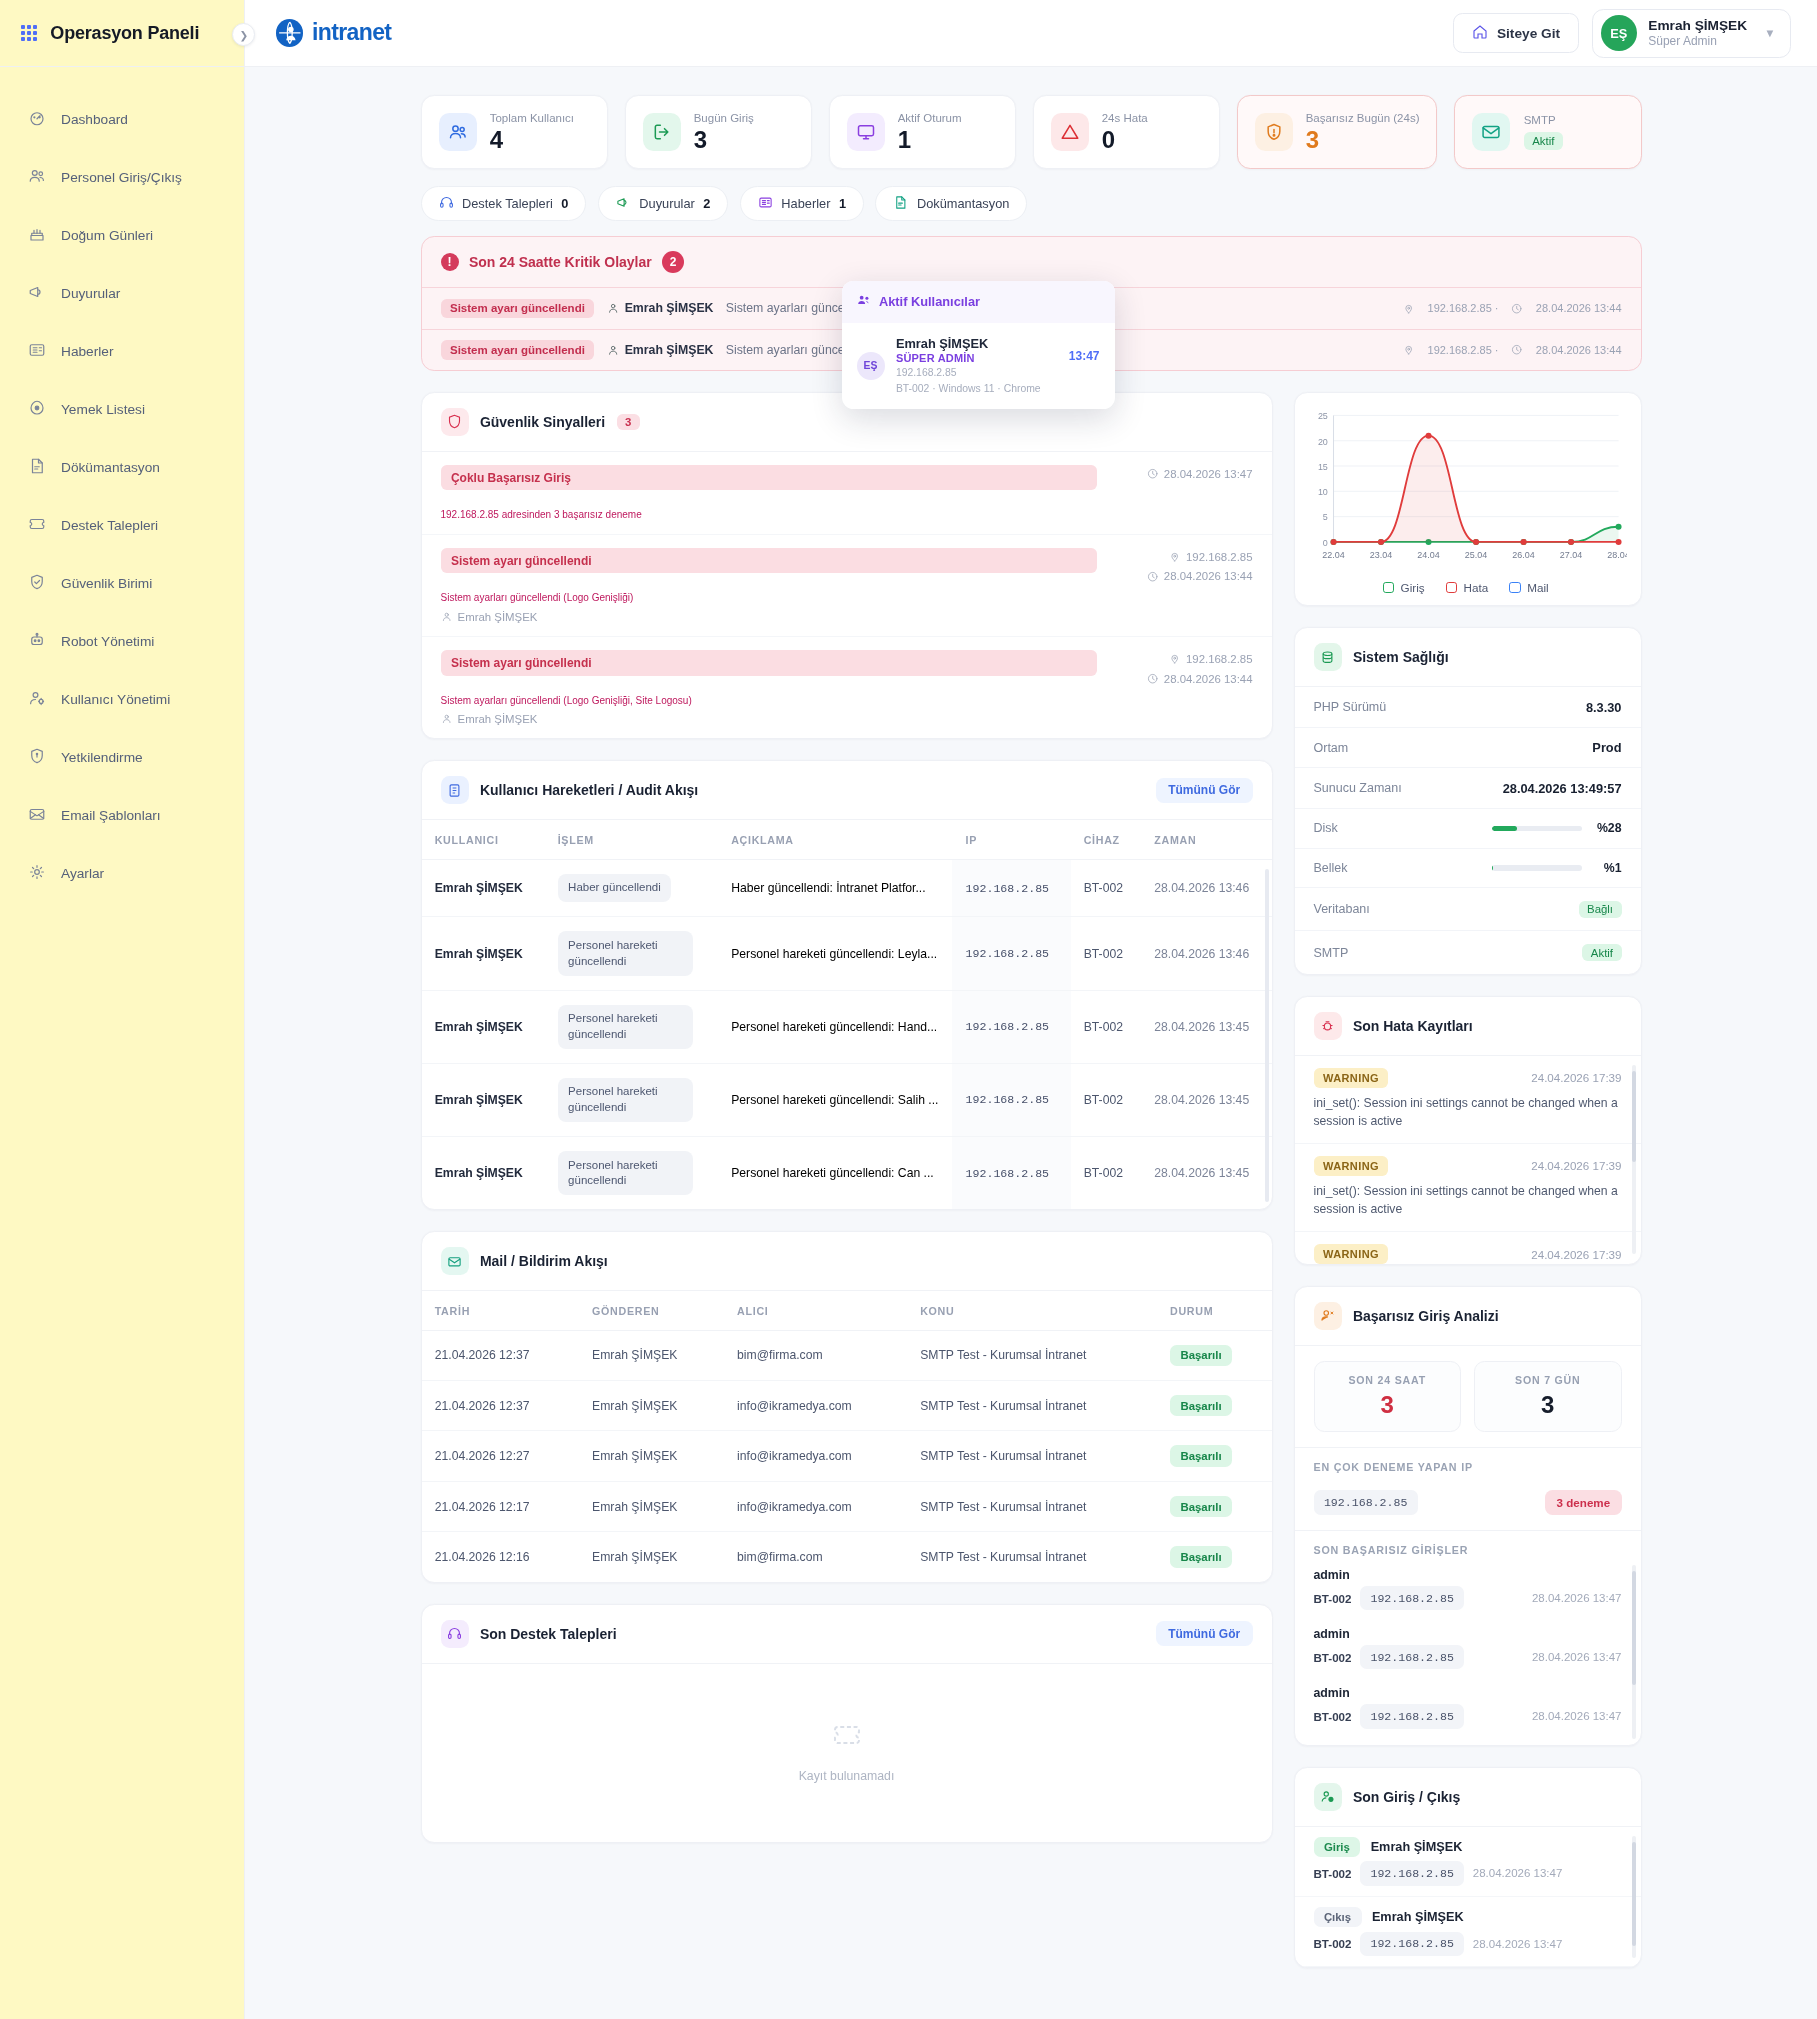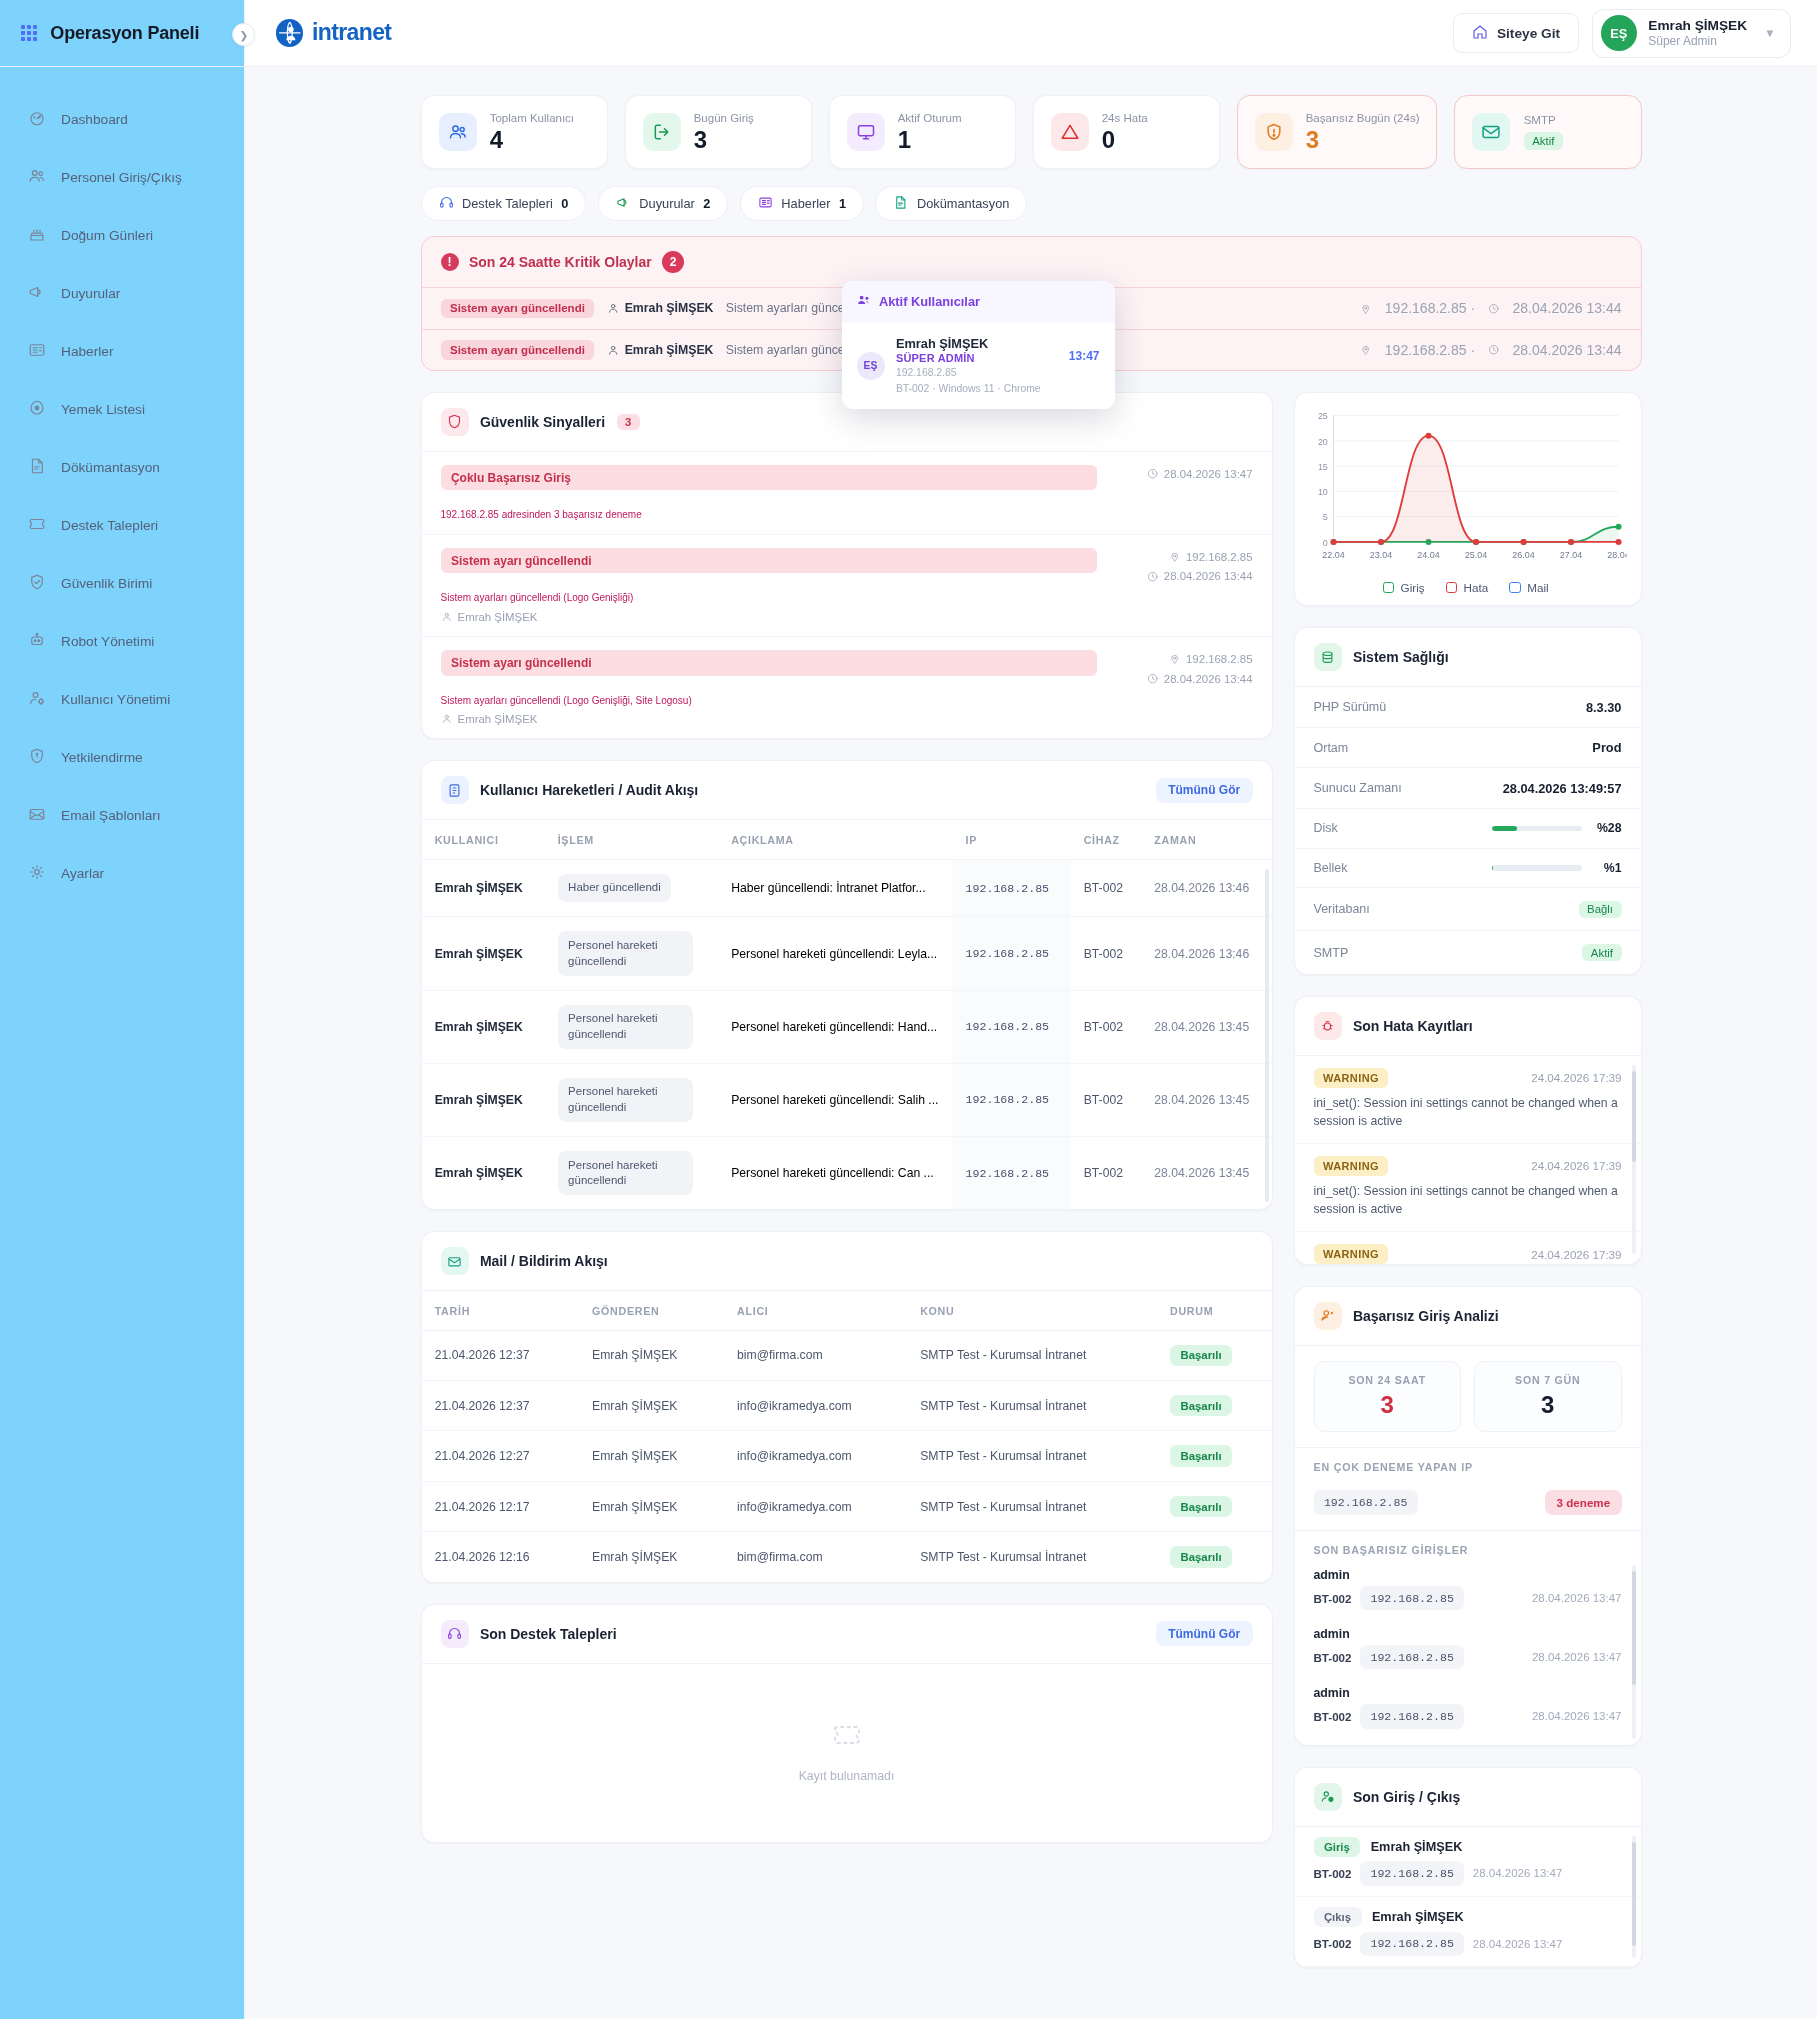--- a/index.html
+++ b/index.html
@@ -1,20 +1,20 @@
 <!DOCTYPE html>
 <html lang="tr" style="font-size:15px"><head>
 <meta charset="utf-8">
 <style>
   *{box-sizing:border-box;margin:0;padding:0}
   html,body{width:1817px;height:2020px;background:#f6f8fb;font-family:"Liberation Sans",sans-serif;-webkit-font-smoothing:antialiased}
   body{display:flex;position:relative;overflow:hidden}
 
   
-  .sidebar{width:245px;min-width:245px;height:2020px;background:#7dd3fc;border-right:0.9px solid #eef0f4;position:relative;z-index:5}
+  .sidebar{width:245px;min-width:245px;height:2020px;background:#fef9c3;border-right:0.9px solid #eef0f4;position:relative;z-index:5}
   .brand{height:67px;display:flex;align-items:center;gap:13.2px;padding:0 0 0 21px;border-bottom:0.9px solid #eef0f4;position:relative}
   .grid-ico{display:grid;grid-template-columns:repeat(3,3.8px);grid-template-rows:repeat(3,3.8px);gap:2.4px}
   .grid-ico i{background:#4f6ef7;border-radius:0.9px;display:block;width:3.8px;height:3.8px}
   .brand-title{font-size:18px;font-weight:700;color:#151a26;letter-spacing:-0.2px;white-space:nowrap}
   .collapse-btn{position:absolute;right:-11.4px;top:23px;width:23px;height:23px;border-radius:50%;background:#fff;border:0.9px solid #e9ecf2;display:flex;align-items:center;justify-content:center;color:#8b93a5;font-size:10.4px;box-shadow:0 0.9px 2.8px rgba(18,25,45,.08)}
   .nav{padding:23px 0 0 0}
   .nav-item{display:flex;align-items:center;gap:15px;height:58px;padding:0 23px 0 28px;color:#55607a;font-size:13.7px;cursor:pointer}
   .nav-item svg{width:18px;height:18px;stroke:#7b8499;fill:none;stroke-width:1.6;flex:none}
   .nav-label{white-space:nowrap}
 
@@ -60,21 +60,21 @@
   .crit{margin-top:15px;border:0.9px solid #f6cdd3;background:#fdf3f5;border-radius:13.2px;overflow:hidden}
   .crit-head{display:flex;align-items:center;gap:10.4px;padding:14px 19px}
   .crit-head .dot{width:18px;height:18px;border-radius:50%;background:#d43b5c;color:#fff;font-size:12.3px;font-weight:700;display:flex;align-items:center;justify-content:center}
   .crit-title{font-size:14px;font-weight:700;color:#c0304f}
   .crit-badge{background:#d93a5c;color:#fff;font-size:12px;font-weight:700;border-radius:945px;min-width:22px;height:22px;display:flex;align-items:center;justify-content:center;padding:0 6.6px}
   .crit-row{display:flex;align-items:center;gap:12.3px;padding:10.4px 19px;border-top:0.9px solid #f7d4da;font-size:12.3px;color:#5d6478}
   .tag-red{background:#f9d6dc;color:#c22d4e;font-size:11.5px;font-weight:600;border-radius:5.7px;padding:3.8px 9.5px;white-space:nowrap}
   .crit-user{display:flex;align-items:center;gap:5.7px;font-weight:700;color:#2a3245;font-size:12.3px;white-space:nowrap}
   .crit-user svg{width:12.3px;height:12.3px;stroke:#566;fill:none;stroke-width:1.7}
   .crit-desc{color:#6c7488;font-size:12.3px;white-space:nowrap;overflow:hidden;text-overflow:ellipsis}
-  .crit-meta{margin-left:auto;display:flex;align-items:center;gap:13px;color:#9aa2b4;font-size:14px;white-space:nowrap}
+  .crit-meta{margin-left:auto;display:flex;align-items:center;gap:13px;color:#9aa2b4;font-size:11px;white-space:nowrap}
   .crit-meta svg{width:11.4px;height:11.4px;fill:none;stroke:#9aa2b4;stroke-width:1.6}
 
   
   .popover{position:absolute;left:421px;top:186px;width:273px;background:#fff;border-radius:11.4px;box-shadow:0 9.5px 32px rgba(25,32,60,.16);z-index:40;overflow:hidden}
   .pop-head{display:flex;align-items:center;gap:8.5px;padding:12.3px 15px;background:#f8f6fe;font-size:12.8px;font-weight:700;color:#7a3fe0}
   .pop-head svg{width:14px;height:14px;fill:#7a3fe0}
   .pop-row{display:flex;align-items:center;gap:11.4px;padding:13.2px 15px}
   .pop-av{width:28px;height:28px;border-radius:50%;background:#ece7fb;color:#6f45d8;font-size:10.4px;font-weight:700;display:flex;align-items:center;justify-content:center;flex:none}
   .pop-name{font-size:12.8px;font-weight:600;color:#20283a}
   .pop-role{font-size:11px;font-weight:700;color:#7a3fe0;letter-spacing:0.2px;margin-top:0.9px}

